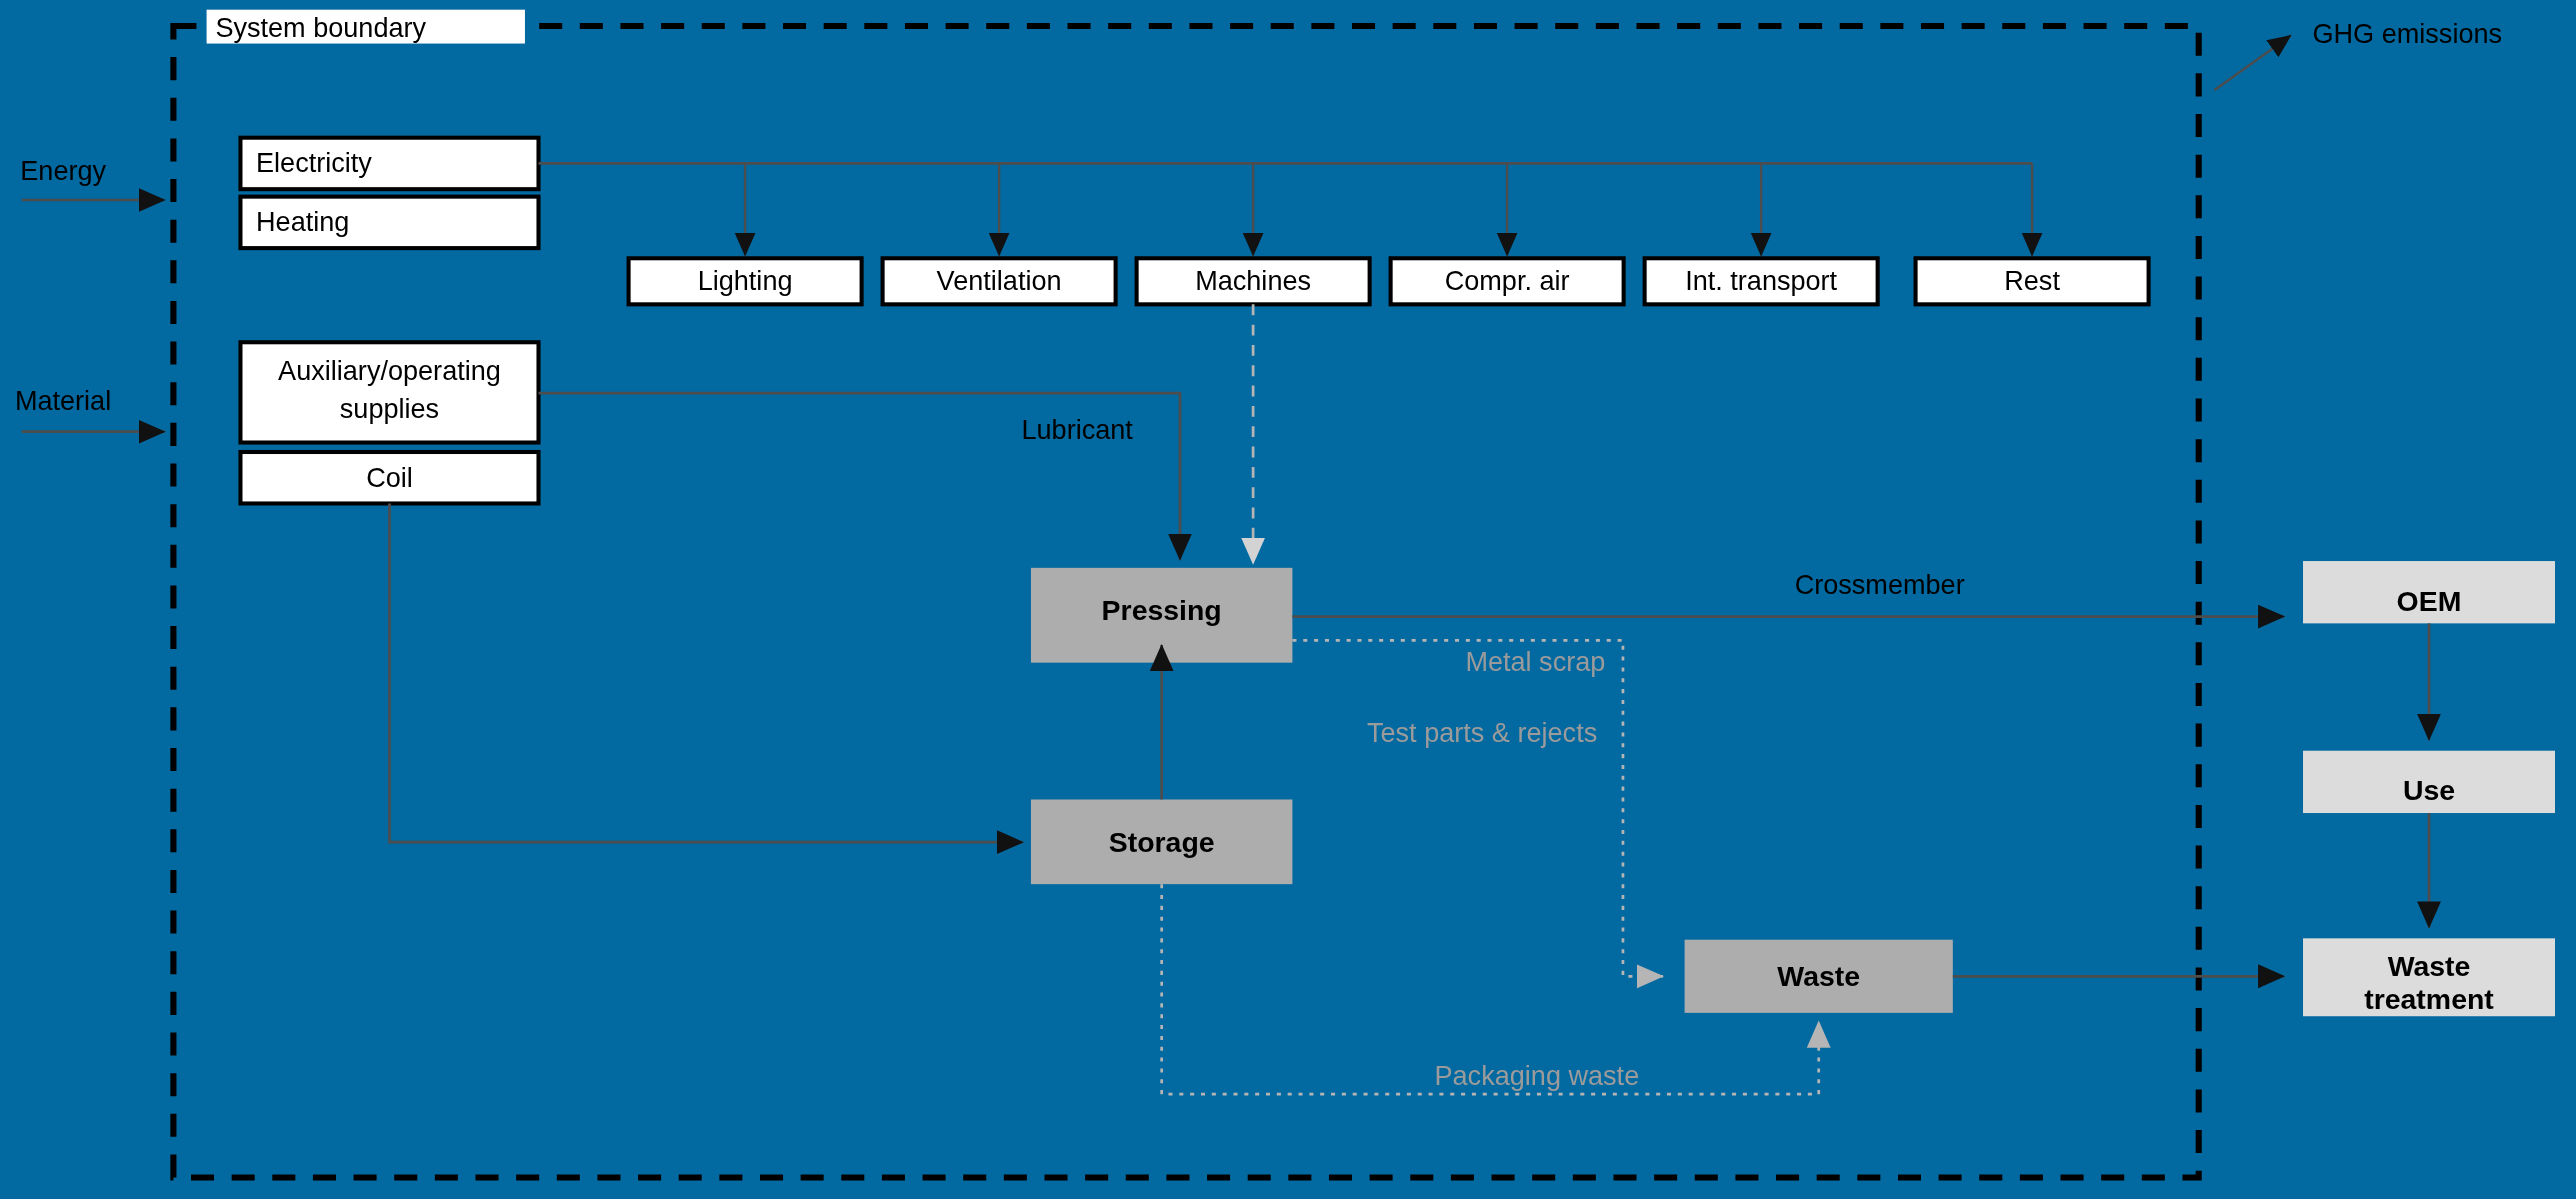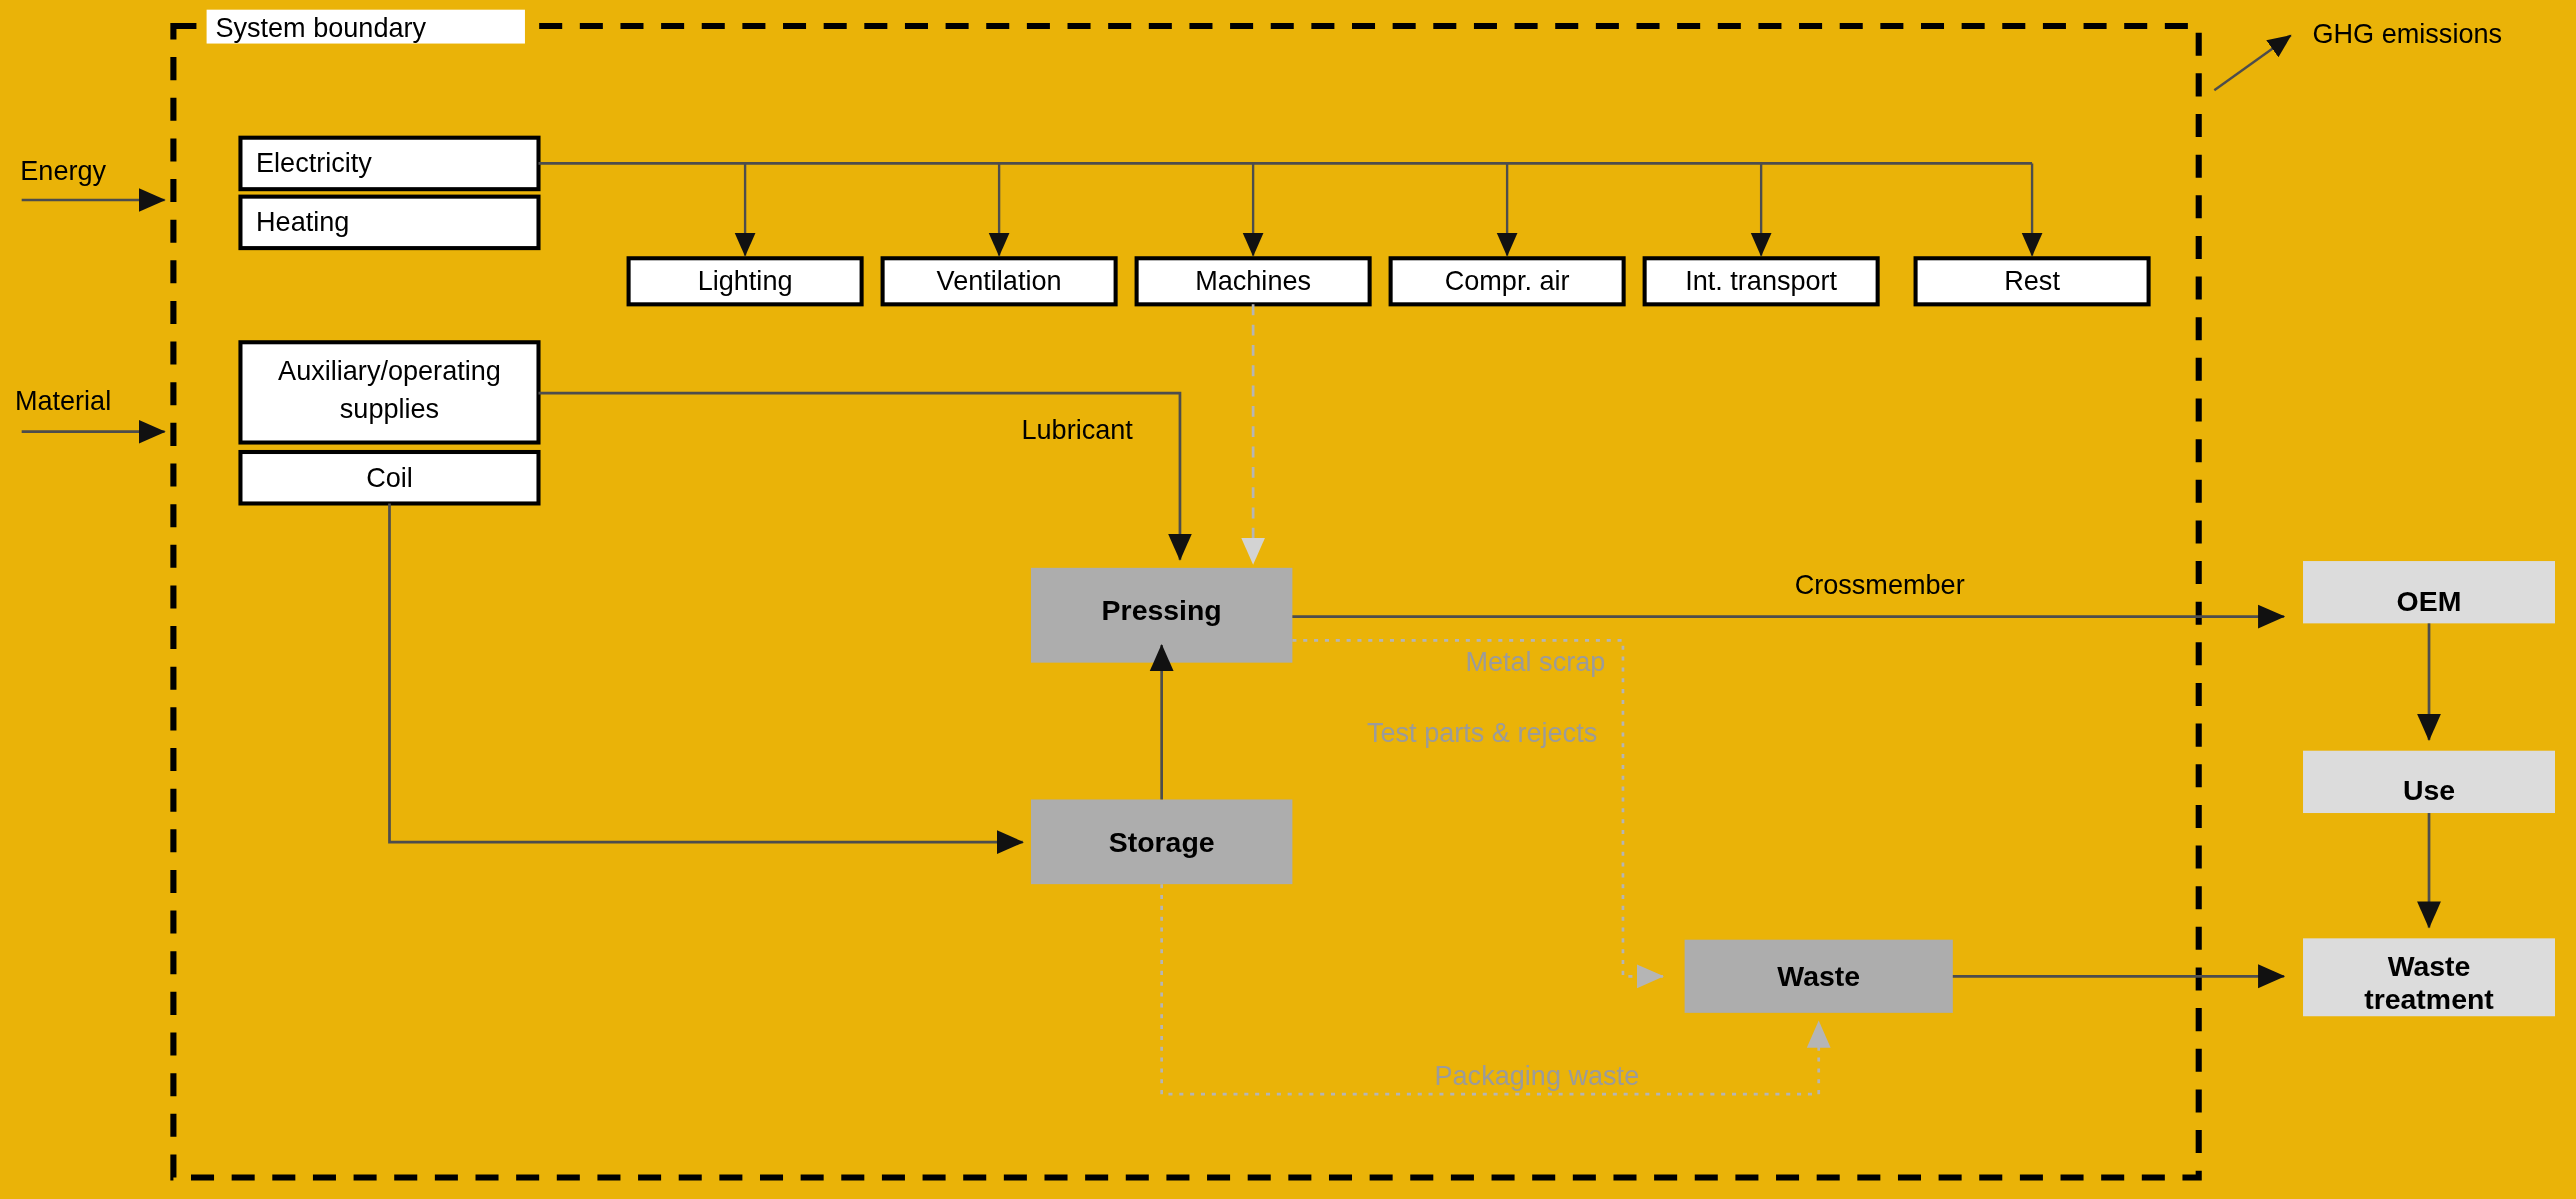--- a/index.html
+++ b/index.html
@@ -7,21 +7,21 @@
     padding: 0;
     background: #ffffff;
   }
   body {
     font-family: "Liberation Sans", sans-serif;
   }
   #stage {
     position: relative;
     width: 2576px;
     height: 1200px;
-    background: #eab308;
+    background: #0369a1;
     overflow: hidden;
   }
   svg.layer {
     position: absolute;
     top: 0;
     left: 0;
     width: 2576px;
     height: 1200px;
   }
   text {

